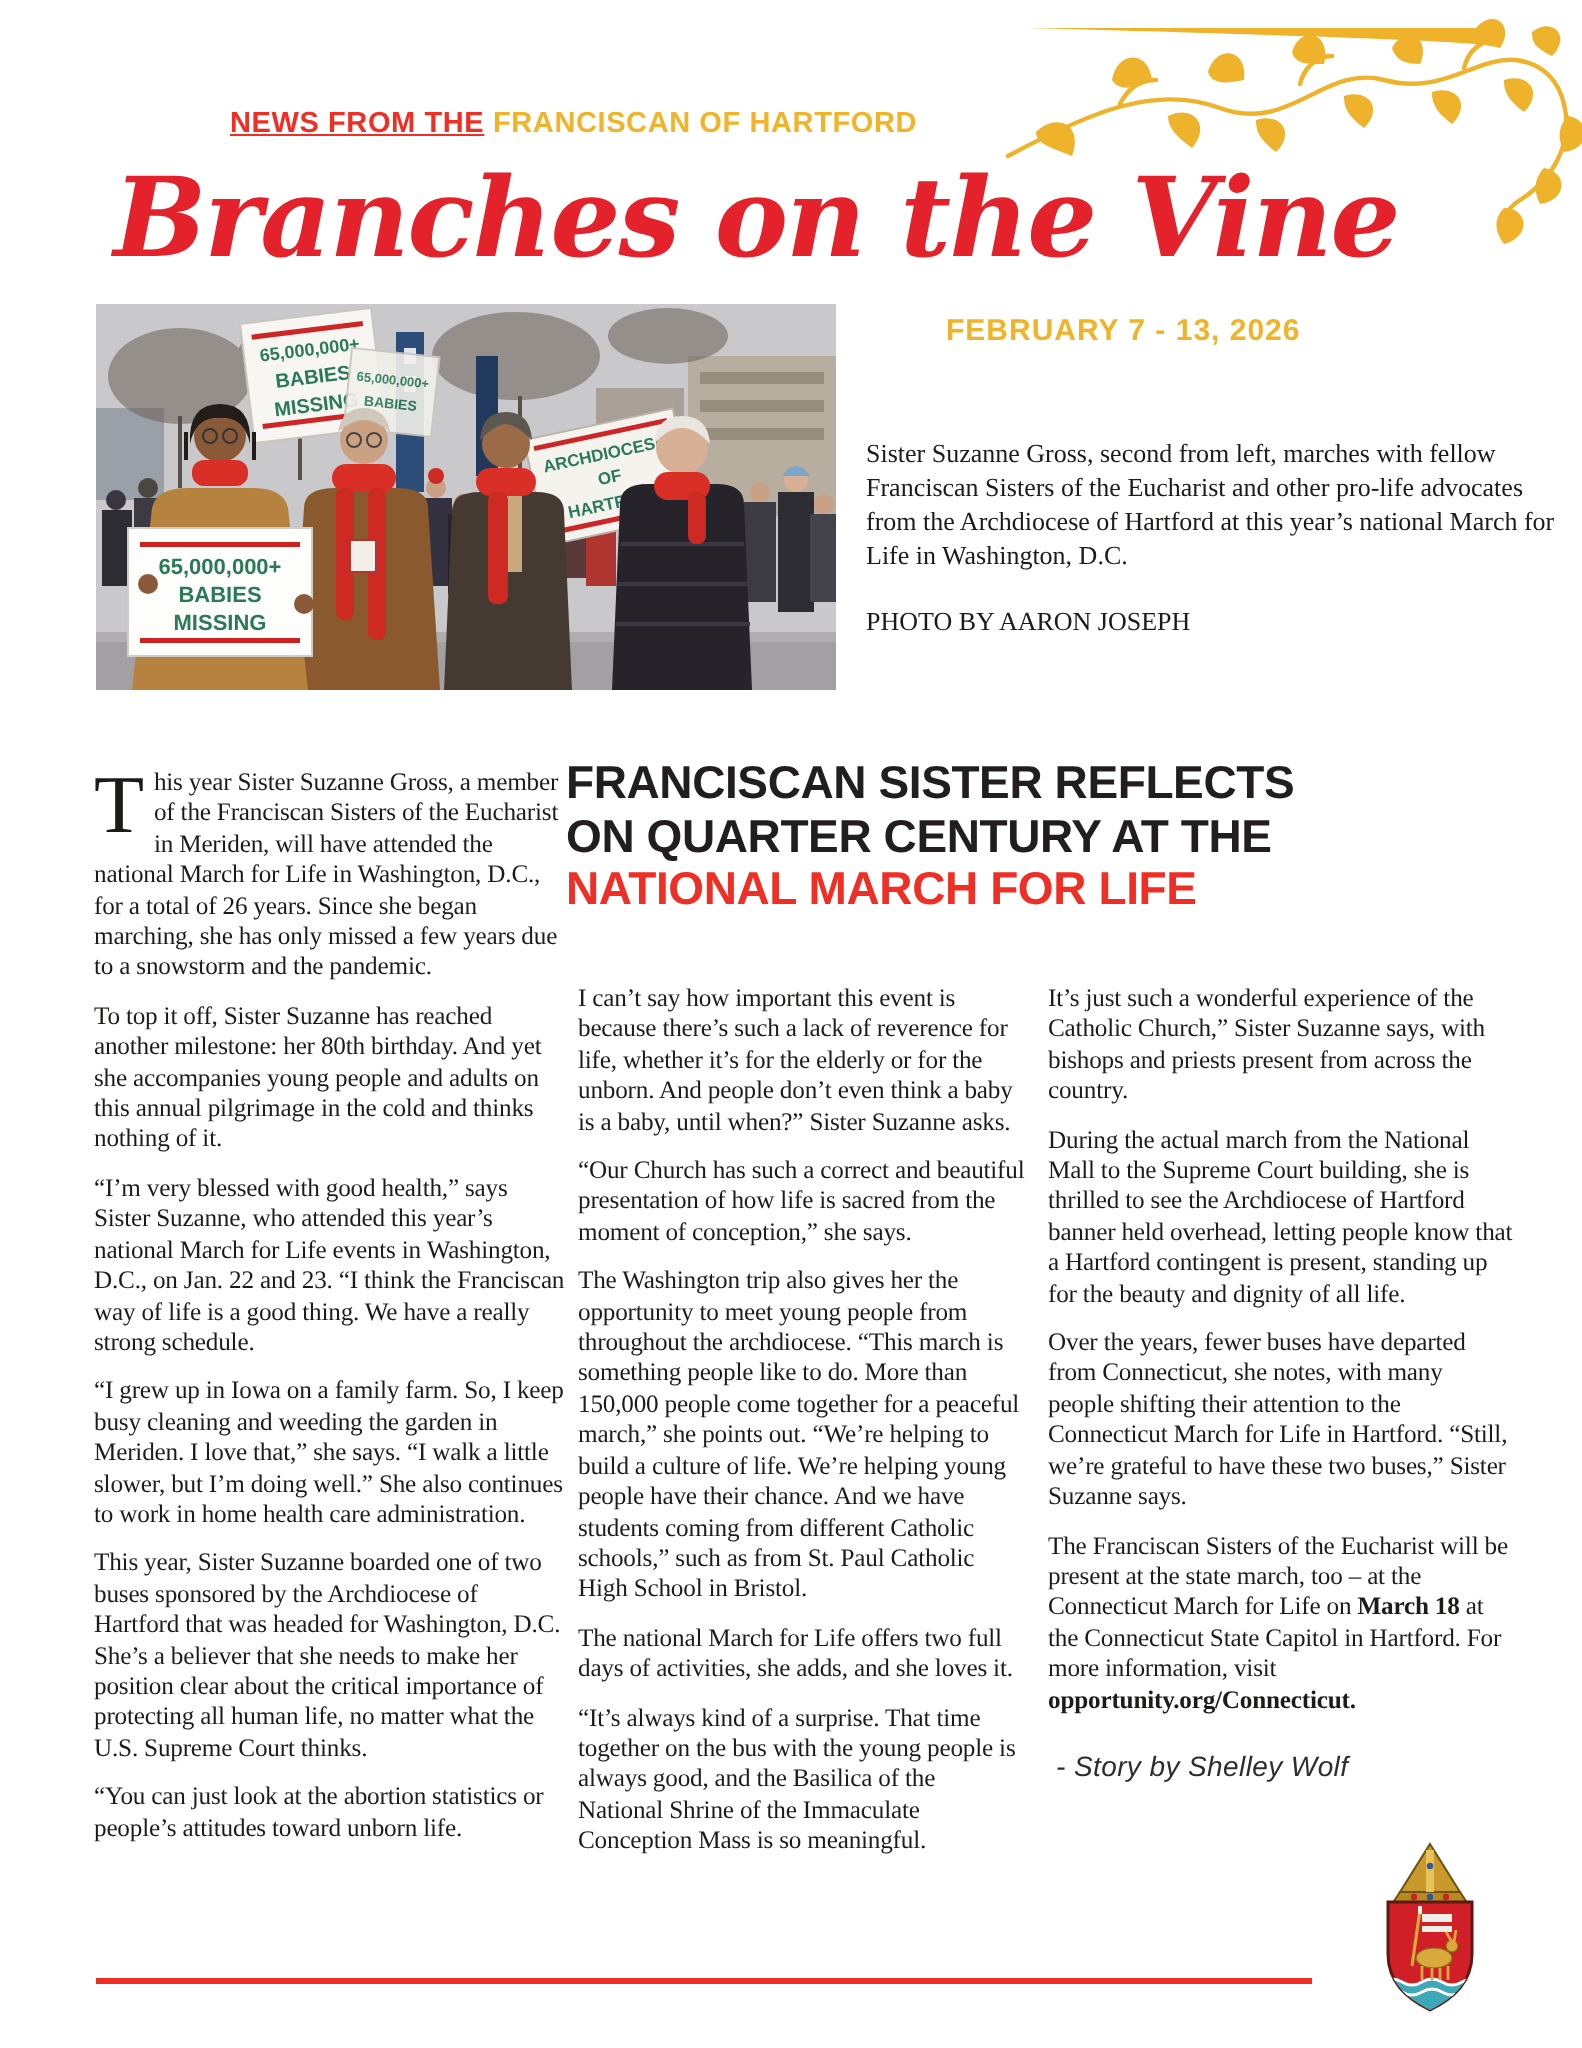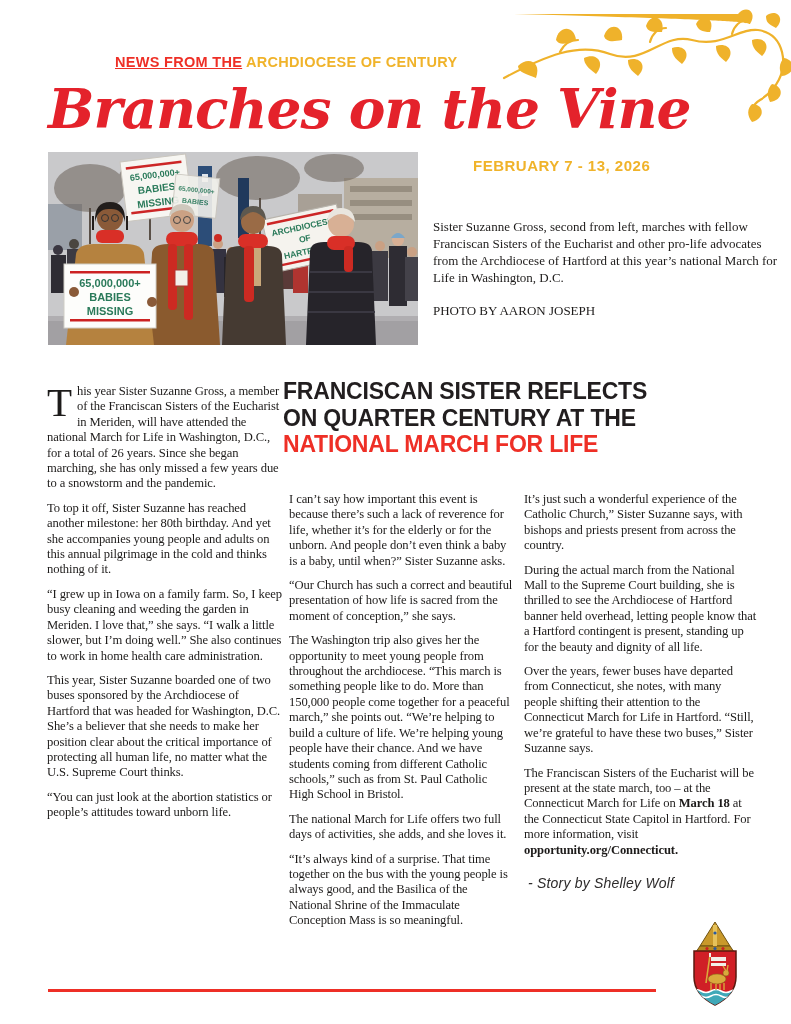--- a/index.html
+++ b/index.html
@@ -7,21 +7,21 @@
     --headline_black:#221e1f; --body_text:#1d1b1a; --sign_green:#2a7a5a;
   }
   *{margin:0;padding:0;box-sizing:border-box;}
   html,body{background:#ffffff;}
   .page{position:relative;width:791px;height:1024px;background:#fff;overflow:hidden;
         font-family:"Liberation Serif",serif;color:var(--body_text);}
   .kicker{position:absolute;left:115px;top:54px;
         font-family:"Liberation Sans",sans-serif;font-weight:700;font-size:14.5px;letter-spacing:.3px;white-space:nowrap;}
   .kicker .k-red{color:var(--accent_red);text-decoration:underline;}
   .kicker .k-gold{color:var(--gold);}
-  .masthead{position:absolute;left:48px;top:80px;width:660px;
+  .masthead{position:absolute;left:48px;top:80px;width:660px;text-align:center;
         font-family:"DejaVu Serif",serif;font-style:italic;font-weight:700;font-size:55px;
         color:var(--brand_red);letter-spacing:-1px;line-height:1.05;}
   .vine{position:absolute;left:500px;top:0px;}
   .issue-date{position:absolute;left:473px;top:157px;
         font-family:"Liberation Sans",sans-serif;font-weight:700;font-size:15px;
         color:var(--gold);letter-spacing:.5px;}
   .photo{position:absolute;left:48px;top:152px;width:370px;height:193px;overflow:hidden;background:#c9c9cb;}
   .caption{position:absolute;left:433px;top:219px;width:352px;font-size:13px;line-height:1.3;}
   .credit{margin-top:16px;}
   .headline{position:absolute;left:283px;top:378px;width:474px;text-align:left;
@@ -40,21 +40,21 @@
   .crest{position:absolute;left:687px;top:921px;width:56px;height:86px;}
   svg text{font-family:"Liberation Sans",sans-serif;}
 </style>
 </head>
 <body>
 
 <div class="page">
 
   <div class="kicker">
     <span class="k-red">NEWS FROM THE</span>
-    <span class="k-gold">ARCHDIOCESE OF CENTURY</span>
+    <span class="k-gold">FRANCISCAN OF HARTFORD</span>
   </div>
 
   <svg class="vine" width="291" height="130" viewBox="0 0 291 130">
     <g fill="none" stroke="#efb22b" stroke-width="2.2" stroke-linecap="round">
       <path d="M4 78 C45 56 78 42 110 54 C145 67 162 32 192 40 C222 48 238 28 258 30 C272 32 279 40 282 52"></path>
       <path d="M282 52 C287 72 276 90 260 100 C252 105 250 112 254 118"></path>
       <path d="M60 52 C64 44 70 40 78 40"></path>
       <path d="M150 42 C152 34 158 28 166 28"></path>
       <path d="M232 34 C234 26 240 20 248 20"></path>
     </g>
@@ -223,20 +223,21 @@
 
   <div class="headline">
     <div>FRANCISCAN SISTER REFLECTS</div>
     <div>ON QUARTER CENTURY AT THE</div>
     <div class="hl-red">NATIONAL MARCH FOR LIFE</div>
   </div>
 
   <div class="col col1">
     <p><span class="dropcap">T</span><span>his year Sister Suzanne Gross, a member of the Franciscan Sisters of the Eucharist in Meriden, will have attended the national March for Life in Washington, D.C., for a total of 26 years. Since she began marching, she has only missed a few years due to a snowstorm and the pandemic.</span></p>
     <p>To top it off, Sister Suzanne has reached another milestone: her 80th birthday. And yet she accompanies young people and adults on this annual pilgrimage in the cold and thinks nothing of it.</p>
+    <p>“I’m very blessed with good health,” says Sister Suzanne, who attended this year’s national March for Life events in Washington, D.C., on Jan. 22 and 23. “I think the Franciscan way of life is a good thing. We have a really strong schedule.</p>
     <p>“I grew up in Iowa on a family farm. So, I keep busy cleaning and weeding the garden in Meriden. I love that,” she says. “I walk a little slower, but I’m doing well.” She also continues to work in home health care administration.</p>
     <p>This year, Sister Suzanne boarded one of two buses sponsored by the Archdiocese of Hartford that was headed for Washington, D.C. She’s a believer that she needs to make her position clear about the critical importance of protecting all human life, no matter what the U.S. Supreme Court thinks.</p>
     <p>“You can just look at the abortion statistics or people’s attitudes toward unborn life.</p>
   </div>
 
   <div class="col col2">
     <p>I can’t say how important this event is because there’s such a lack of reverence for life, whether it’s for the elderly or for the unborn. And people don’t even think a baby is a baby, until when?” Sister Suzanne asks.</p>
     <p>“Our Church has such a correct and beautiful presentation of how life is sacred from the moment of conception,” she says.</p>
     <p>The Washington trip also gives her the opportunity to meet young people from throughout the archdiocese. “This march is something people like to do. More than 150,000 people come together for a peaceful march,” she points out. “We’re helping to build a culture of life. We’re helping young people have their chance. And we have students coming from different Catholic schools,” such as from St. Paul Catholic High School in Bristol.</p>
     <p>The national March for Life offers two full days of activities, she adds, and she loves it.</p>

